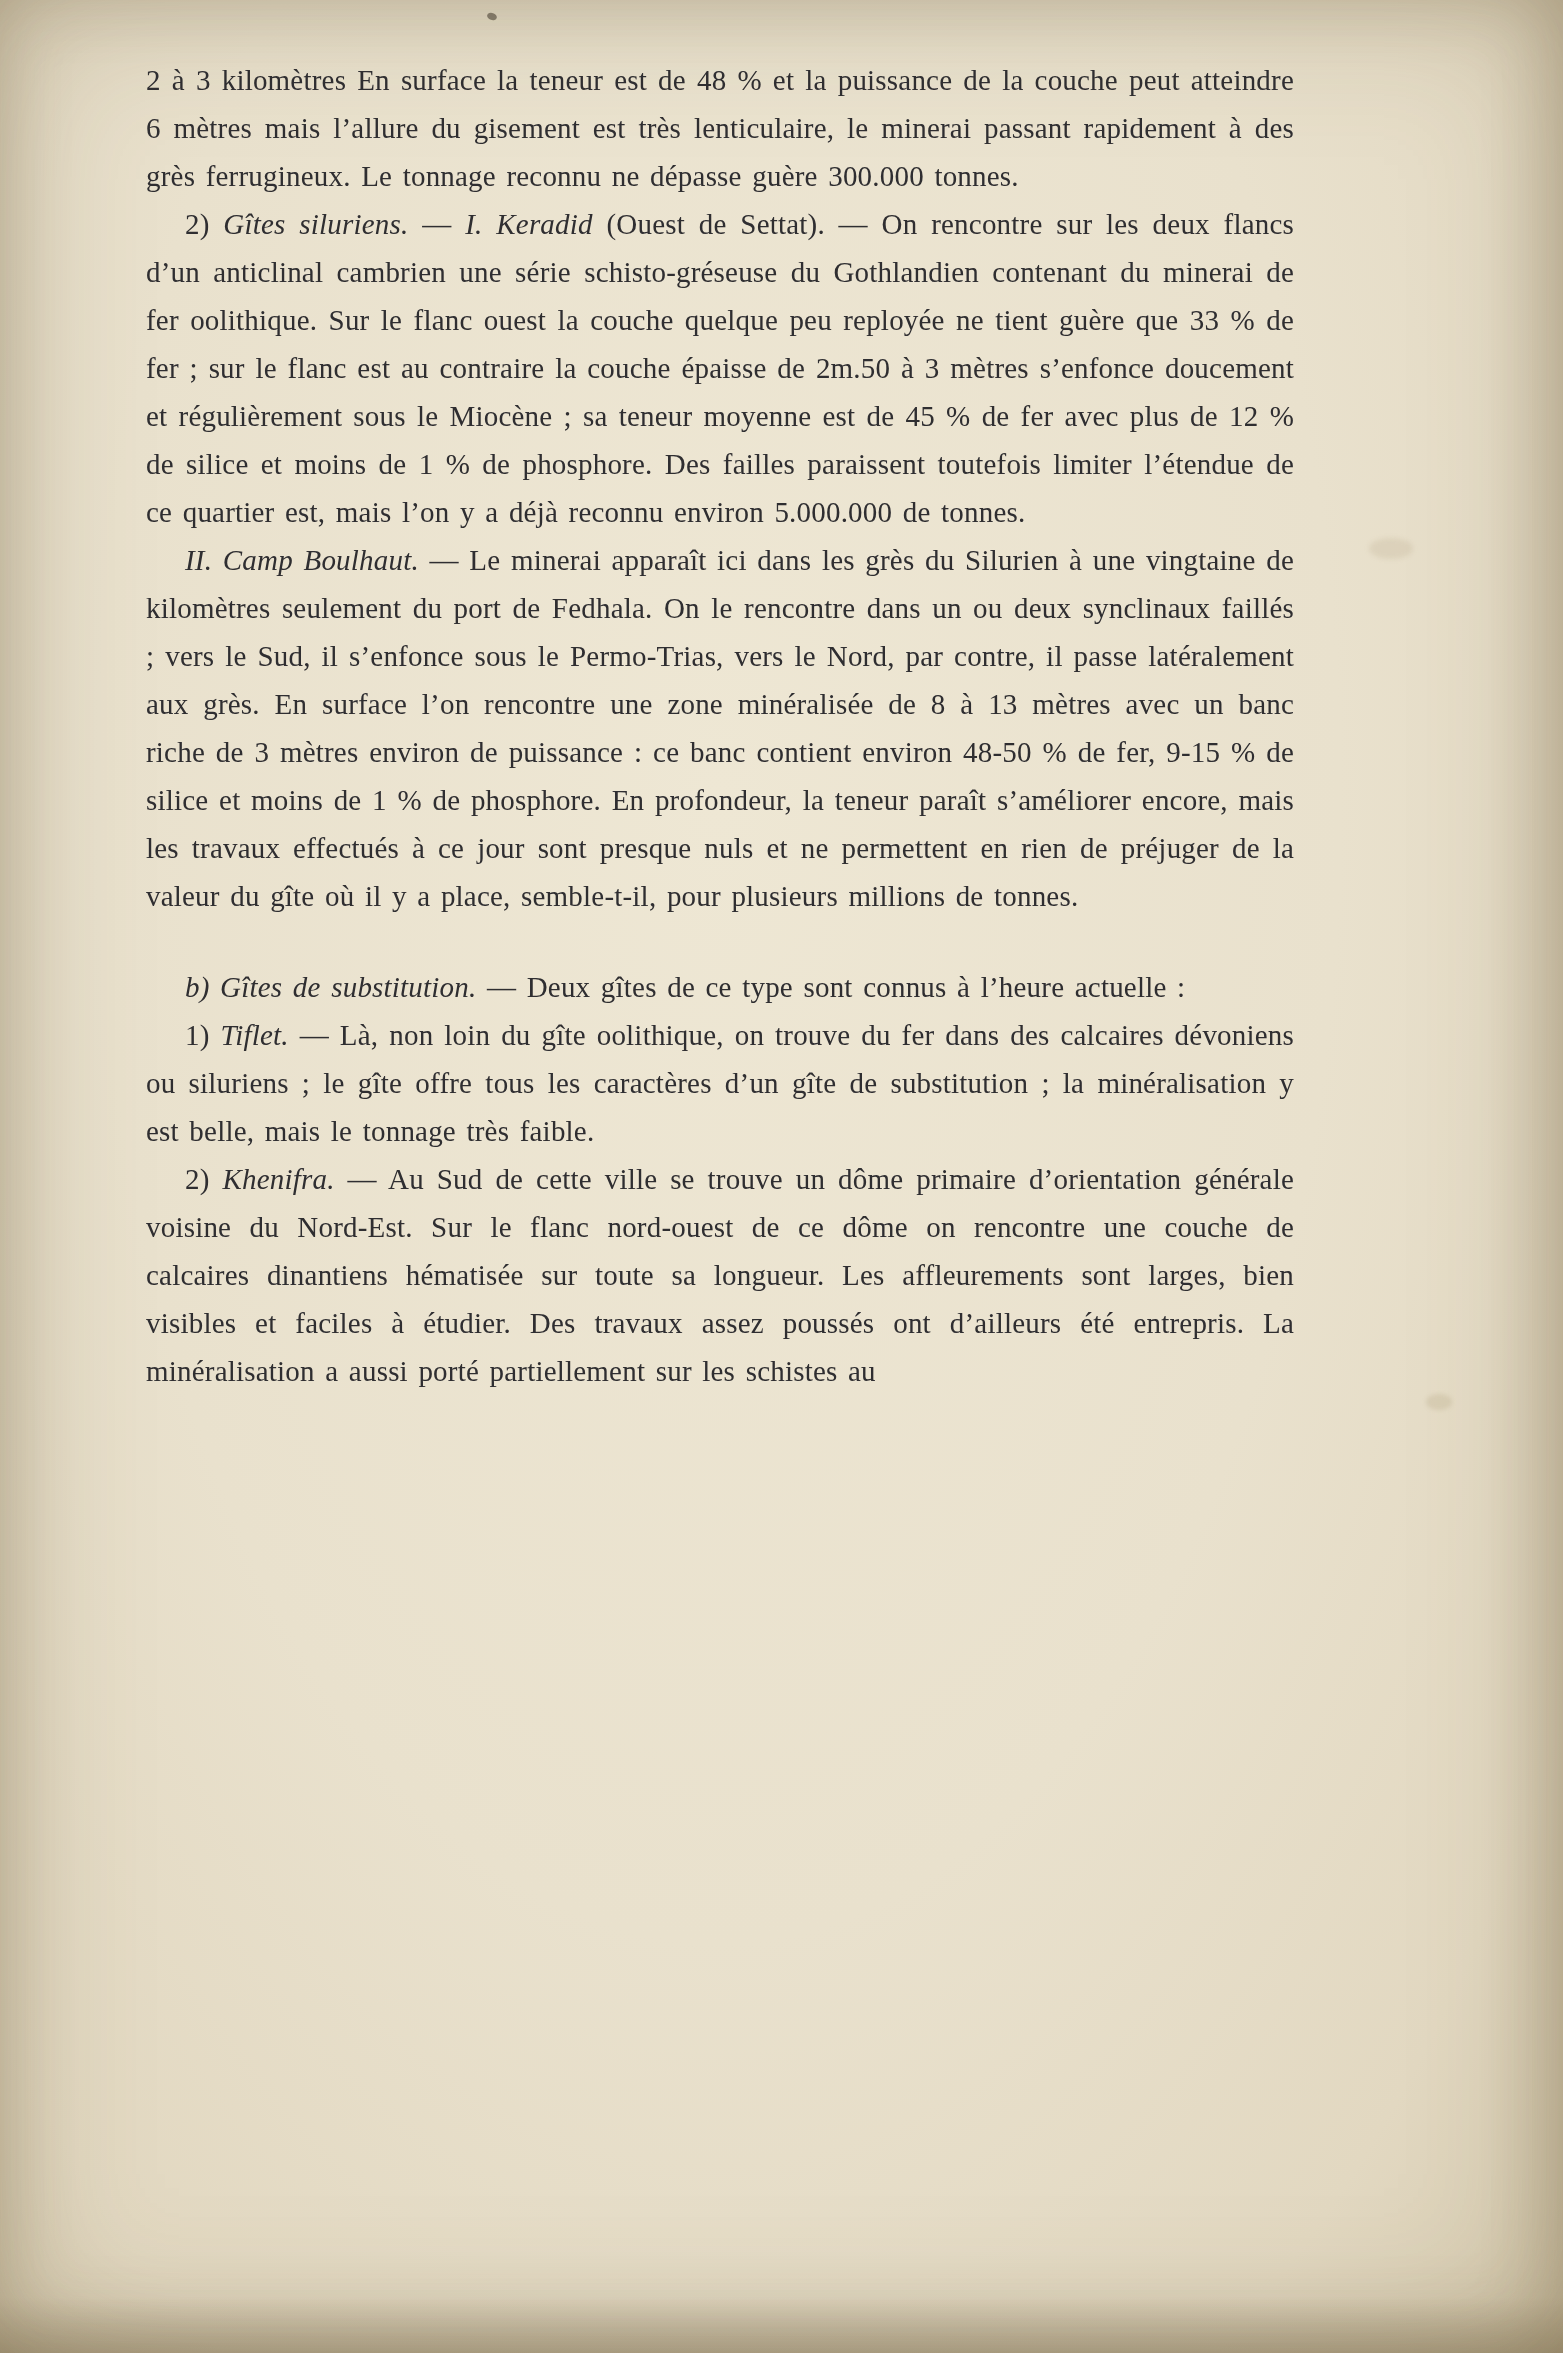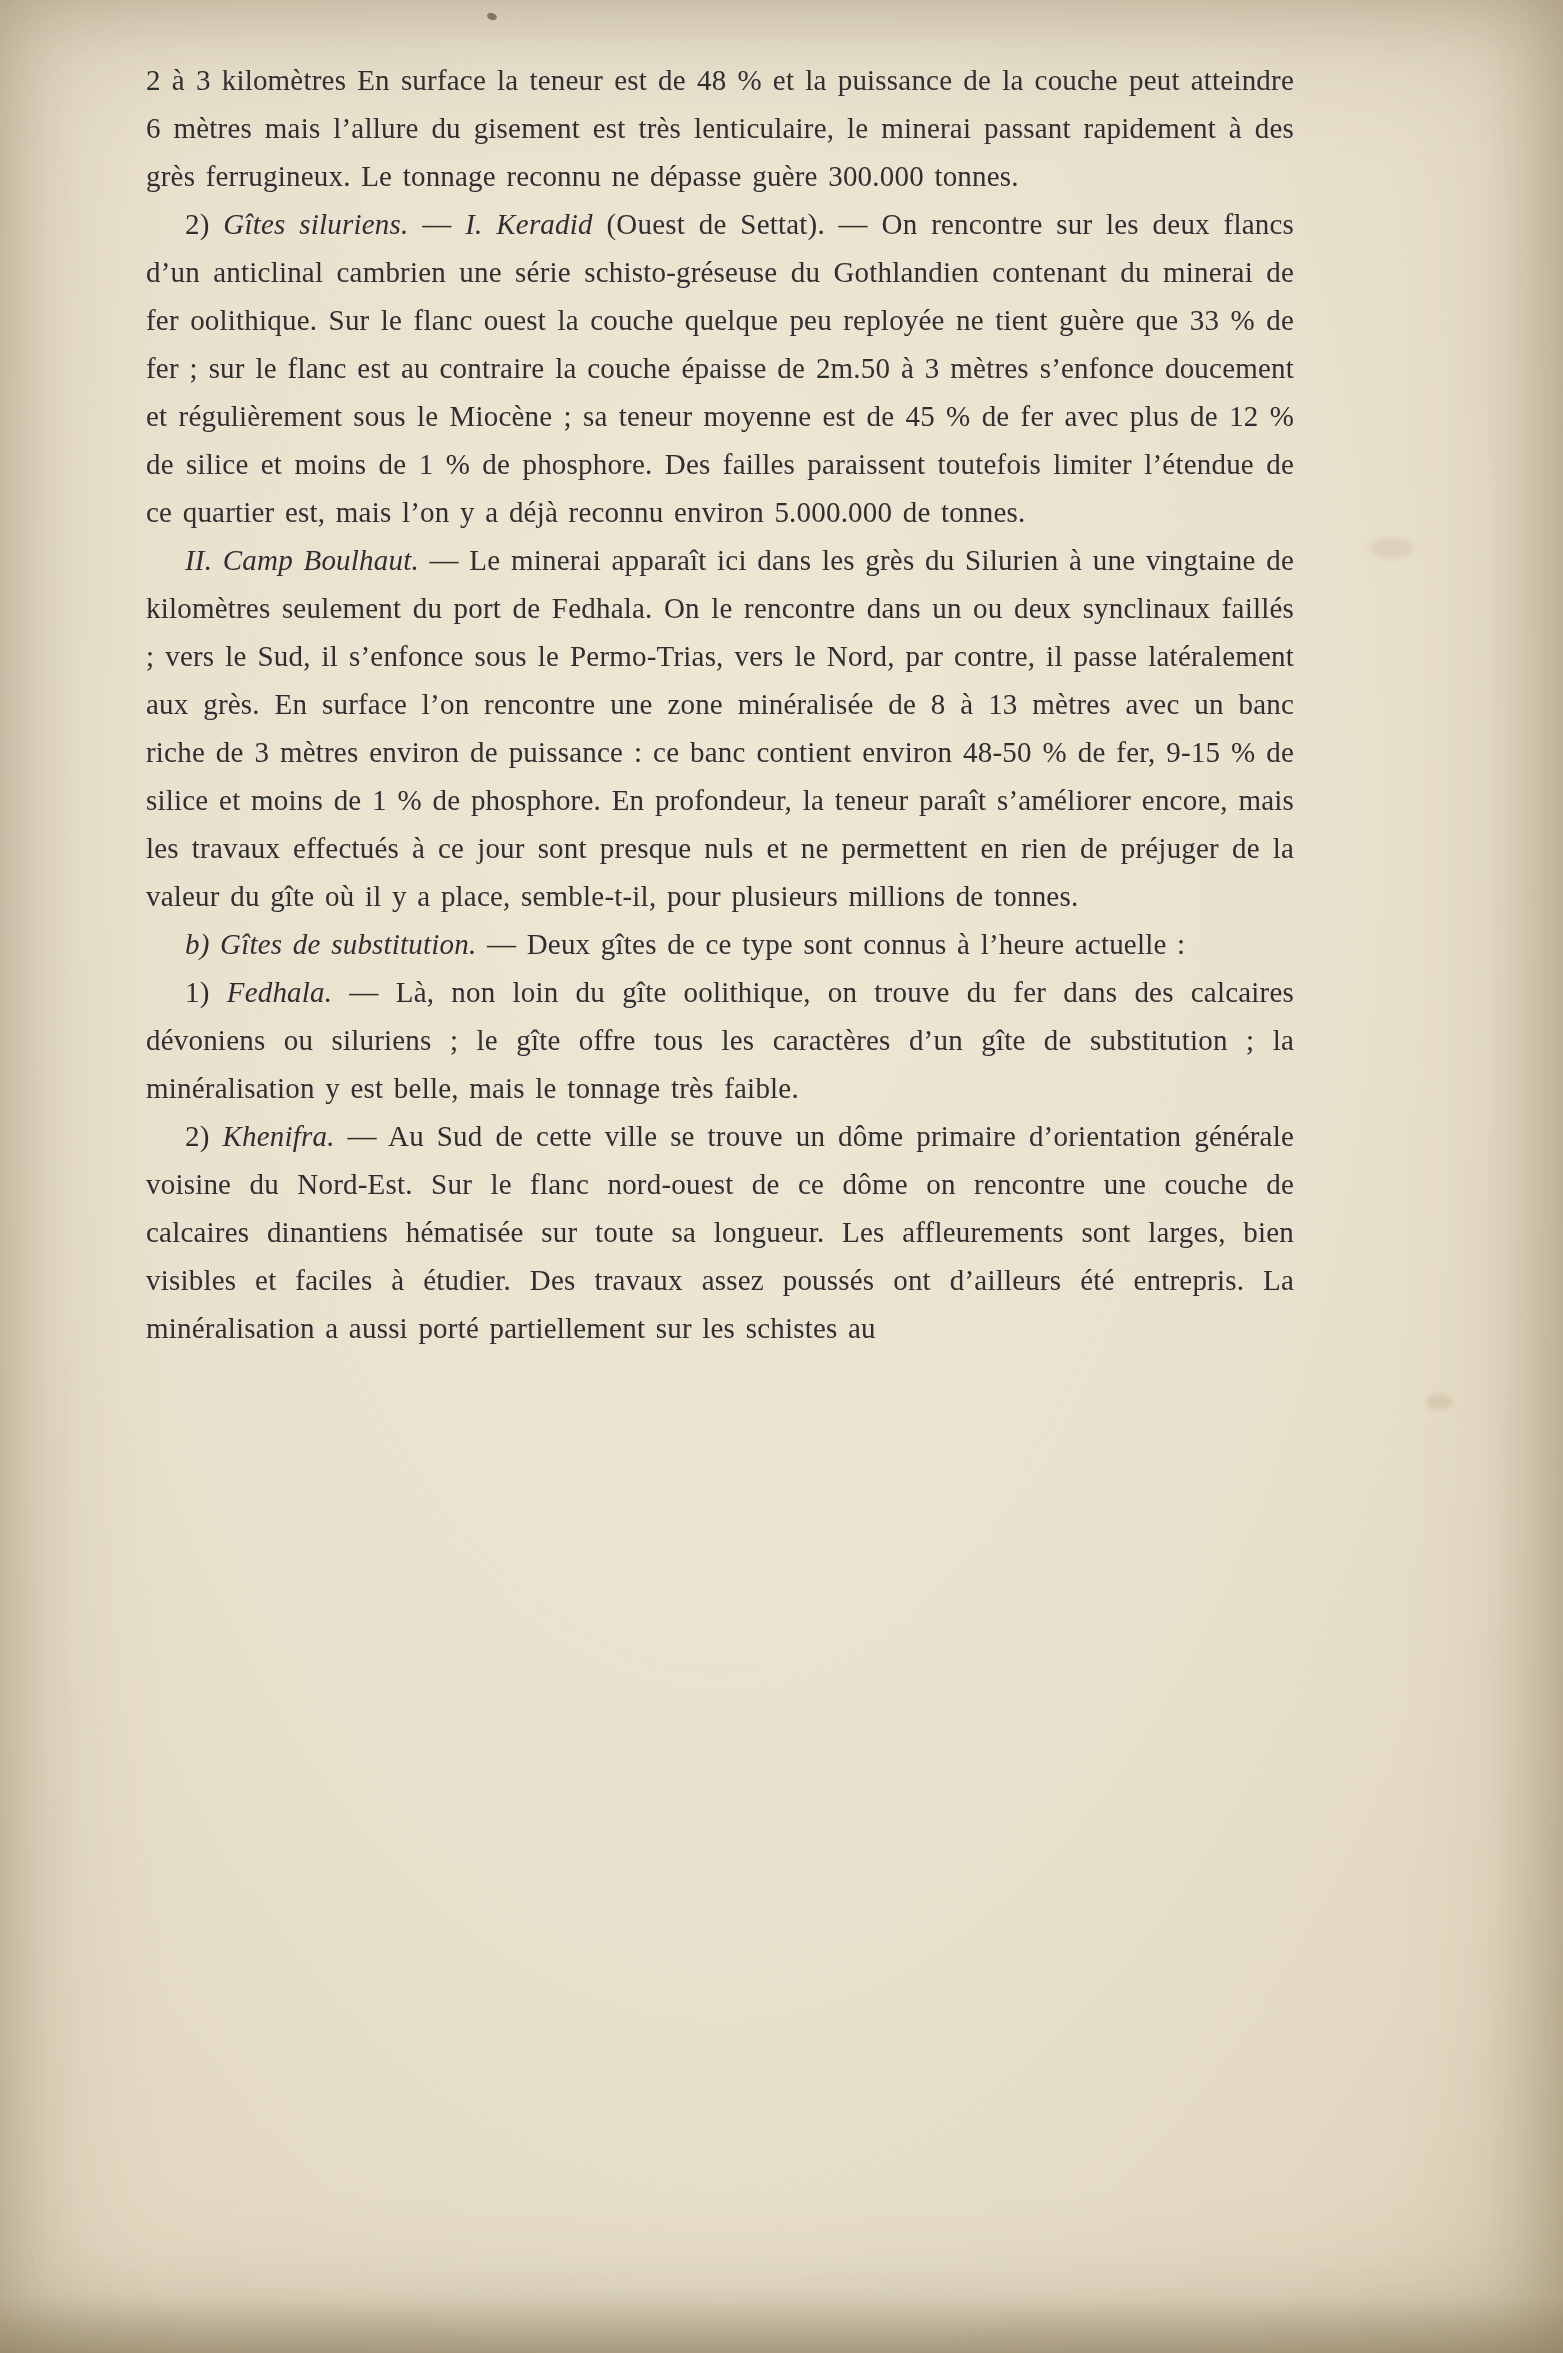--- a/index.html
+++ b/index.html
@@ -40,21 +40,21 @@
     font-size:26px;letter-spacing:1.3px;color:#38373a;
   }
   .text-block{
     margin-top:1.3px;
     font-size:29px;line-height:48px;
     text-align:justify;
     word-spacing:3.1px;letter-spacing:0.2px;
   }
   .para{margin:0;text-indent:39px;}
   .para.continuation{text-indent:0;}
-  .para.spaced{}
+  .para.spaced{margin-top:43px;}
   .it{font-style:italic;}
   .stain{position:absolute;border-radius:50%;pointer-events:none;}
   .stain-1{left:487px;top:12.5px;width:10px;height:6.9px;background:rgba(62,52,40,0.55);transform:rotate(18deg);}
   .stain-2{left:1369px;top:538px;width:44px;height:21px;background:rgba(140,115,70,0.12);filter:blur(2.5px);}
   .stain-3{left:1426px;top:1394px;width:26px;height:16.3px;background:rgba(135,110,66,0.14);filter:blur(1.9px);}
 </style>
 </head>
 <body>
 
 <div class="page">
@@ -68,20 +68,20 @@
     <main class="text-block">
 
       <p class="para continuation"><span class="run">2 à 3 kilomètres En surface la teneur est de 48 % et la puissance de la couche peut atteindre 6 mètres mais l’allure du gisement est très lenticulaire, le minerai passant rapidement à des grès ferrugineux. Le tonnage reconnu ne dépasse guère 300.000 tonnes.</span></p>
 
       <p class="para"><span class="run">2) </span><span class="run it">Gîtes siluriens.</span><span class="run"> — </span><span class="run it">I. Keradid</span><span class="run"> (Ouest de Settat). — On rencontre sur les deux flancs d’un anticlinal cambrien une série schisto-gréseuse du Gothlandien contenant du minerai de fer oolithique. Sur le flanc ouest la couche quelque peu reployée ne tient guère que 33 % de fer ; sur le flanc est au contraire la couche épaisse de 2m.50 à 3 mètres s’enfonce doucement et régulièrement sous le Miocène ; sa teneur moyenne est de 45 % de fer avec plus de 12 % de silice et moins de 1 % de phosphore. Des failles paraissent toutefois limiter l’étendue de ce quartier est, mais l’on y a déjà reconnu environ 5.000.000 de tonnes.</span></p>
 
       <p class="para"><span class="run it">II. Camp Boulhaut.</span><span class="run"> — Le minerai apparaît ici dans les grès du Silurien à une vingtaine de kilomètres seulement du port de Fedhala. On le rencontre dans un ou deux synclinaux faillés ; vers le Sud, il s’enfonce sous le Permo-Trias, vers le Nord, par contre, il passe latéralement aux grès. En surface l’on rencontre une zone minéralisée de 8 à 13 mètres avec un banc riche de 3 mètres environ de puissance : ce banc contient environ 48-50 % de fer, 9-15 % de silice et moins de 1 % de phosphore. En profondeur, la teneur paraît s’améliorer encore, mais les travaux effectués à ce jour sont presque nuls et ne permettent en rien de préjuger de la valeur du gîte où il y a place, semble-t-il, pour plusieurs millions de tonnes.</span></p>
 
       <p class="para spaced"><span class="run it">b) Gîtes de substitution.</span><span class="run"> — Deux gîtes de ce type sont connus à l’heure actuelle :</span></p>
 
-      <p class="para"><span class="run">1) </span><span class="run it">Fedhala.</span><span class="run"> — Là, non loin du gîte oolithique, on trouve du fer dans des calcaires dévoniens ou siluriens ; le gîte offre tous les caractères d’un gîte de substitution ; la minéralisation y est belle, mais le tonnage très faible.</span></p>
+      <p class="para"><span class="run">1) </span><span class="run it">Tiflet.</span><span class="run"> — Là, non loin du gîte oolithique, on trouve du fer dans des calcaires dévoniens ou siluriens ; le gîte offre tous les caractères d’un gîte de substitution ; la minéralisation y est belle, mais le tonnage très faible.</span></p>
 
       <p class="para"><span class="run">2) </span><span class="run it">Khenifra.</span><span class="run"> — Au Sud de cette ville se trouve un dôme primaire d’orientation générale voisine du Nord-Est. Sur le flanc nord-ouest de ce dôme on rencontre une couche de calcaires dinantiens hématisée sur toute sa longueur. Les affleurements sont larges, bien visibles et faciles à étudier. Des travaux assez poussés ont d’ailleurs été entrepris. La minéralisation a aussi porté partiellement sur les schistes au</span></p>
 
     </main>
   </div>
 </div>
 
 
 </body></html>

